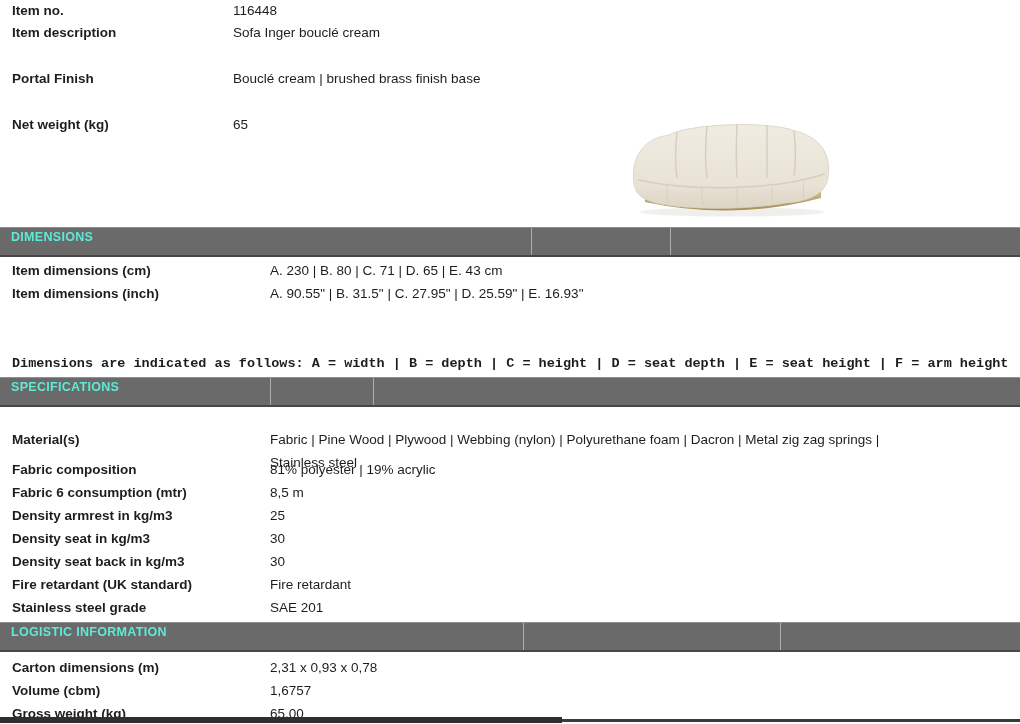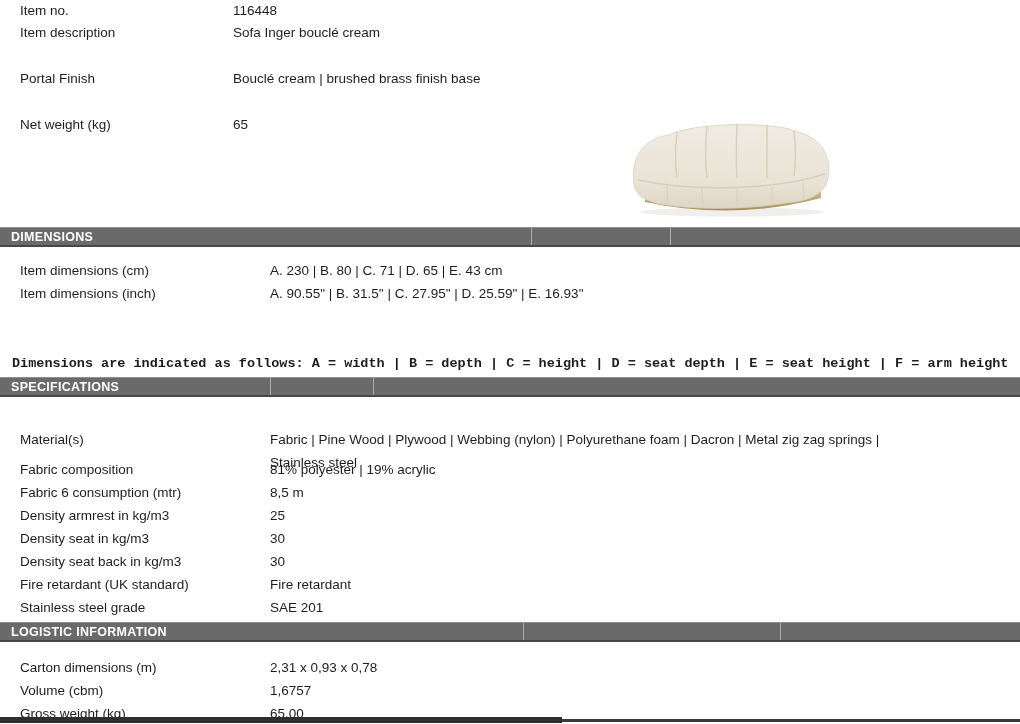--- a/index.html
+++ b/index.html
@@ -16,46 +16,46 @@
     position:absolute;
     left:12px;
     right:8px;
     height:23px;
     font-size:13.5px;
     line-height:23px;
     white-space:nowrap;
   }
   .row .lbl{
     position:absolute;
-    left:8px;
-    font-weight:normal;
+    left:0;
+    font-weight:bold;
     text-align:center;
   }
   .row .val{
     position:absolute;
     left:221px;
   }
   .row.wide .val{
     left:258px;
   }
   .row.multiline{height:46px;margin-top:16px;}
   .row.multiline .val{
     white-space:normal;
     width:648px;
   }
   .bar{
     position:absolute;
     left:0;
     width:1020px;
-    height:20px;
+    height:30px;
     box-sizing:border-box;
     background:#6a6a6a;
     border-top:1px solid #8f8f8f;
     border-bottom:2px solid #474747;
-    color:#ffffff;
+    color:#5eead4;
     font-size:12.5px;
     font-weight:bold;
     letter-spacing:0.3px;
     line-height:19px;
     padding-left:11px;
   }
   .bar .cell-divider{
     position:absolute;
     top:0;
     bottom:0;

